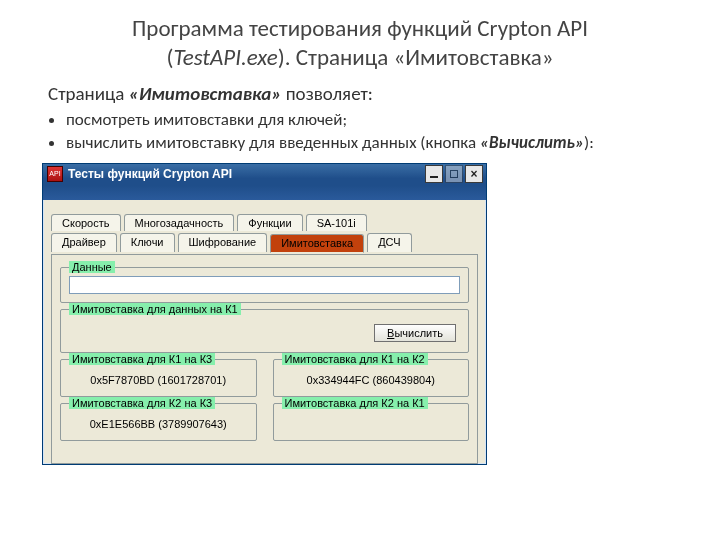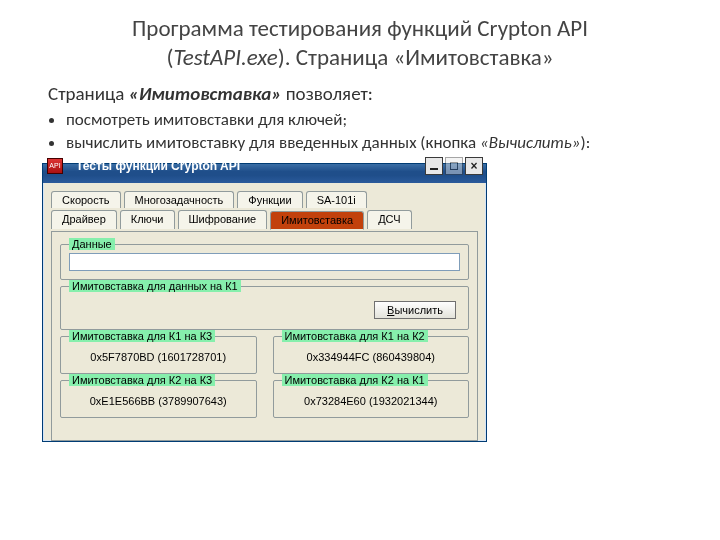--- a/index.html
+++ b/index.html
@@ -20,40 +20,39 @@
     margin: 0 0 10px 0;
     color: #444;
     line-height: 1.25;
   }
   h1 .mono { font-family: "Calibri", sans-serif; }
   h1 .it { font-style: italic; }
   .intro { font-size: 19px; margin: 0 0 4px 0; }
   .intro b { font-weight: 700; font-style: italic; }
   ul { margin: 0 0 10px 18px; padding: 0; }
   li { font-size: 17px; margin: 0 0 2px 0; line-height: 1.25; }
-  li b { font-weight: 400; font-style: italic; }
+  li b { font-weight: 700; font-style: italic; }
 
   
   .win-wrap { margin-left: -6px; }
   .window {
     width: 445px;
     font-family: "Tahoma","MS Sans Serif",sans-serif;
     font-size: 11px;
     color: #000;
     background: #ece9d8;
     border: 1px solid #003c74;
     box-shadow: 0 0 0 1px #d6e4f5 inset;
   }
   .titlebar {
     display: flex; align-items: center;
-    height: 19px;
+    height: 36px;
     background: linear-gradient(#3a6ea5,#1f4e8a 40%,#1f4e8a 60%,#2a5a9b);
     color: #fff;
     padding: 0 3px 16px 4px;
-    gap: 8px;
   }
   .appicon {
     width: 16px; height: 16px; margin-right: 5px;
     background: linear-gradient(#d33,#a11);
     border: 1px solid #400;
     font-size: 7px; line-height: 14px; text-align: center;
     color: #fff;
   }
   .title { flex: 1; font-weight: 700; font-size: 12px; }
   .winbtns { display: flex; gap: 2px; }
@@ -63,21 +62,21 @@
     border: 1px solid #3a3a3a;
     display: flex; align-items: center; justify-content: center;
     font-family: Arial; font-size: 11px; font-weight: 700;
     color: #222;
     cursor: pointer;
   }
   .winbtn.min span { width: 8px; height: 2px; background:#222; margin-top:6px; }
   .winbtn.max span { width: 8px; height: 8px; border:1.5px solid #222; }
   .winbtn.cls { font-size: 12px; }
 
-  .client { padding: 8px 8px 0 8px; }
+  .client { padding: 14px 8px 0 8px; }
   .tabs { position: relative; }
   .tabrow { display: flex; gap: 3px; margin-bottom: 2px; }
   .tab {
     border: 1px solid #919b9c;
     border-bottom: none;
     background: #f5f4ea;
     padding: 2px 10px;
     border-radius: 3px 3px 0 0;
     cursor: pointer;
     font-size: 11px;
@@ -217,21 +216,20 @@
               </div>
             </div>
 
             <div class="row2">
               <div class="group">
                 <div class="legend">Имитовставка для К2 на К3</div>
                 <div class="readval">0xE1E566BB (3789907643)</div>
               </div>
               <div class="group">
                 <div class="legend">Имитовставка для К2 на К1</div>
-                <div class="readval">0x73284E60 (1932021344)</div>
               </div>
             </div>
 
           </div>
         </div>
       </div>
     </div>
   </div>
 </div>
 

